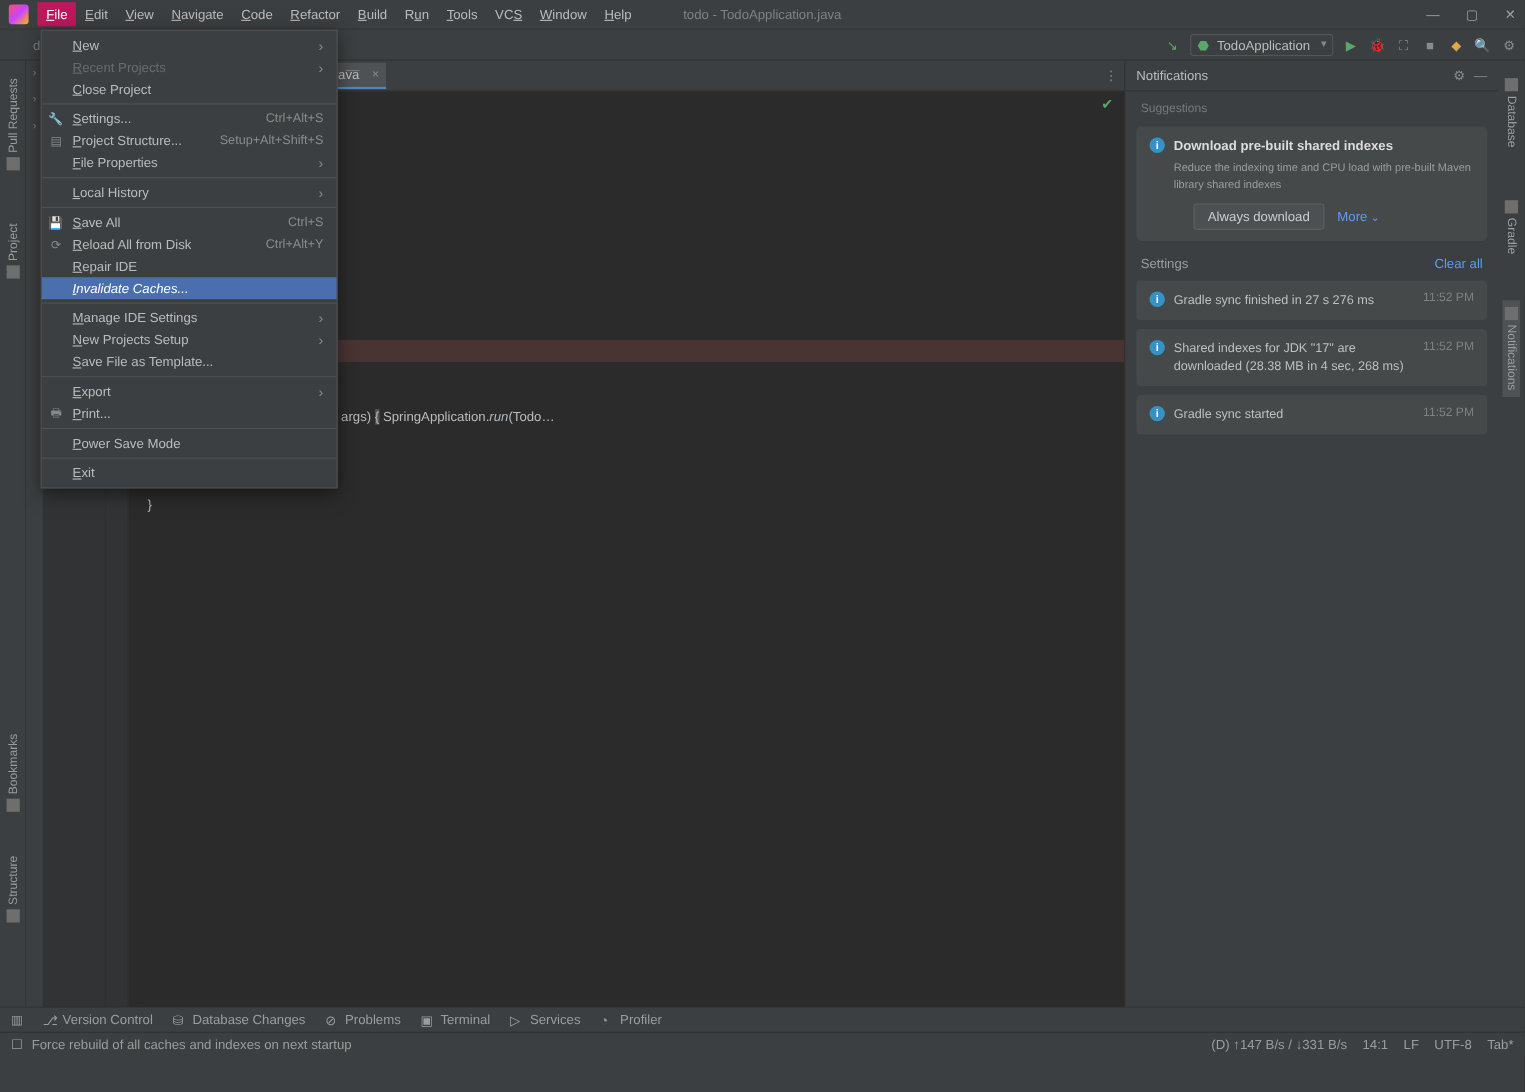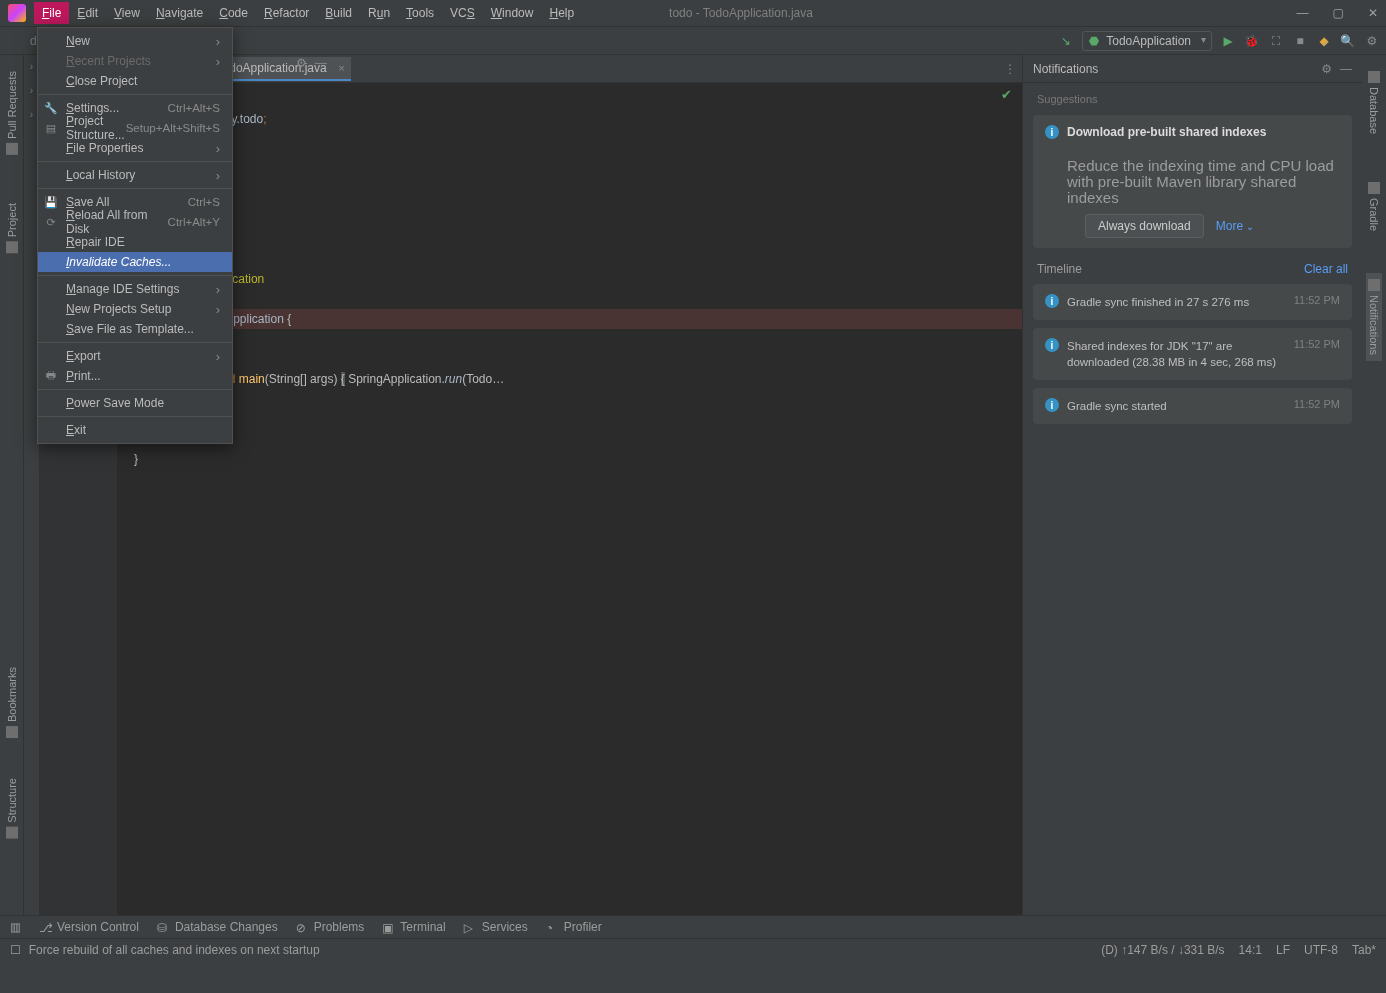--- a/index.html
+++ b/index.html
@@ -2,21 +2,21 @@
 <html><head>
 <meta charset="utf-8">
 <style>
 * { margin: 0; padding: 0; box-sizing: border-box; font-family: "Segoe UI", Arial, sans-serif; font-size: 12px; }
 body { background: #3c3f41; color: #bbbbbb; width: 1386px; height: 993px; overflow: hidden; position: relative; }
 .menubar { height: 27px; background: #3c3f41; display: flex; align-items: center; padding: 0 8px; border-bottom: 1px solid #323232; }
 .logo { width: 18px; height: 18px; margin-right: 8px; background: linear-gradient(135deg,#ff4d6a 0%,#c844ff 50%,#ffb800 100%); border-radius: 3px; }
 .menu-item { padding: 4px 8px; color: #bbbbbb; cursor: default; }
 .menu-item.active { background: #be185d; color: #fff; }
 .menu-item u { text-decoration: underline; }
-.win-title { position: absolute; left: 50%; transform: translateX(-50%); color: #808080; margin-left: 48px; }
+.win-title { position: absolute; left: 50%; transform: translateX(-50%); color: #808080; }
 .win-btns { margin-left: auto; display: flex; gap: 24px; color: #a0a0a0; }
 .win-btns span { cursor: default; }
 
 .toolbar { height: 28px; background: #3c3f41; display: flex; align-items: center; padding: 0 6px; border-bottom: 1px solid #323232; position: relative; }
 .bc-hidden { padding-left: 24px; color: #808080; display: flex; align-items: center; gap: 4px; }
 .tb-right { position: absolute; right: 6px; display: flex; align-items: center; gap: 8px; }
 .run-cfg { background: #3c3f41; border: 1px solid #555; border-radius: 3px; padding: 2px 20px 2px 6px; position: relative; }
 .run-cfg::after { content: "▾"; position: absolute; right: 5px; color: #888; font-size: 10px; }
 .tb-ic { width: 16px; height: 16px; display: flex; align-items: center; justify-content: center; color: #8a8a8a; }
 .tb-ic.green { color: #59a869; }
@@ -64,21 +64,21 @@
 
 .notif-panel { width: 340px; background: #3c3f41; border-left: 1px solid #323232; display: flex; flex-direction: column; }
 .notif-hdr { height: 28px; display: flex; align-items: center; padding: 0 10px; border-bottom: 1px solid #323232; }
 .notif-hdr .title { flex: 1; color: #bbb; }
 .notif-hdr .ic { color: #888; margin-left: 8px; cursor: default; }
 .sect-hdr { color: #787878; padding: 10px 14px 6px; font-size: 11px; }
 .card { margin: 4px 10px; background: #45494a; border-radius: 4px; padding: 10px 12px; }
 .card .row1 { display: flex; align-items: center; gap: 8px; }
 .info-ic { width: 14px; height: 14px; border-radius: 50%; background: #3592c4; color: #fff; display: flex; align-items: center; justify-content: center; font-size: 10px; font-weight: bold; flex-shrink: 0; }
 .card .title { color: #dcdcdc; font-weight: 600; font-size: 12px; }
-.card .msg { color: #9c9c9c; margin: 19px 0 8px 22px; line-height: 16px; font-size: 15px; }
+.card .msg { color: #9c9c9c; margin: 6px 0 8px 22px; line-height: 16px; font-size: 10px; }
 .card .btns { margin-left: 40px; display: flex; align-items: center; gap: 12px; }
 .card .btn { background: #4c5052; border: 1px solid #5e6060; padding: 4px 12px; border-radius: 3px; color: #ccc; cursor: default; }
 .card .link { color: #589df6; cursor: default; font-size: 12px; }
 .card .link::after { content: " ⌄"; font-size: 10px; }
 .timeline-hdr { display: flex; justify-content: space-between; padding: 10px 14px 4px; }
 .timeline-hdr .t { color: #9c9c9c; }
 .timeline-hdr .clear { color: #589df6; cursor: default; }
 .tl-item { margin: 4px 10px; background: #45494a; border-radius: 4px; padding: 10px 12px; display: flex; align-items: flex-start; gap: 8px; }
 .tl-item .msg { flex: 1; color: #bfbfbf; font-size: 11.5px; line-height: 16px; }
 .tl-item .time { color: #808080; font-size: 11px; }
@@ -87,21 +87,21 @@
 .rightbar .vtab { writing-mode: vertical-rl; transform: none; }
 .rightbar .vtab.active { background: #4e5254; }
 
 .bottom-tools { height: 23px; background: #3c3f41; border-top: 1px solid #323232; display: flex; align-items: center; padding: 0 10px; gap: 18px; }
 .bt-item { display: flex; align-items: center; gap: 5px; color: #9c9c9c; font-size: 11.5px; cursor: default; }
 .bt-item svg, .bt-item .ic { width: 13px; height: 13px; }
 
 .statusbar { height: 22px; background: #3c3f41; border-top: 1px solid #323232; display: flex; align-items: center; padding: 0 10px; color: #9c9c9c; font-size: 11.5px; }
 .statusbar .right { margin-left: auto; display: flex; gap: 14px; }
 
-.dropdown { position: absolute; top: 27px; left: 37px; width: 196px; background: #3c3f41; border: 1px solid #515151; box-shadow: 0 4px 16px rgba(0,0,0,.5); z-index: 1000; padding: 3px 0; }
+.dropdown { position: absolute; top: 27px; left: 37px; width: 270px; background: #3c3f41; border: 1px solid #515151; box-shadow: 0 4px 16px rgba(0,0,0,.5); z-index: 1000; padding: 3px 0; }
 .dd-item { padding: 4px 12px 4px 28px; color: #bbb; position: relative; cursor: default; display: flex; justify-content: space-between; align-items: center; height: 20px; }
 .dd-item.hover { background: #4b6eaf; color: #fff; font-style: italic; }
 .dd-item.disabled { color: #6a6a6a; }
 .dd-item .sc { color: #8a8a8a; font-size: 11.5px; }
 .dd-item .arrow::after { content: "›"; color: #888; font-size: 13px; }
 .dd-sep { height: 1px; background: #515151; margin: 3px 0; }
 .dd-ic { position: absolute; left: 6px; width: 14px; height: 14px; color: #888; display: flex; align-items: center; justify-content: center; font-size: 11px; }
 </style>
 </head>
 <body>
@@ -256,21 +256,21 @@
         <span class="info-ic">i</span>
         <span class="title">Download pre-built shared indexes</span>
       </div>
       <div class="msg">Reduce the indexing time and CPU load with pre-built Maven library shared indexes</div>
       <div class="btns">
         <span class="btn">Always download</span>
         <span class="link">More</span>
       </div>
     </div>
     <div class="timeline-hdr">
-      <span class="t">Timeline</span>
+      <span class="t">Settings</span>
       <span class="clear">Clear all</span>
     </div>
     <div class="tl-item">
       <span class="info-ic">i</span>
       <span class="msg">Gradle sync finished in 27 s 276 ms</span>
       <span class="time">11:52 PM</span>
     </div>
     <div class="tl-item">
       <span class="info-ic">i</span>
       <span class="msg">Shared indexes for JDK "17" are downloaded (28.38 MB in 4 sec, 268 ms)</span>

